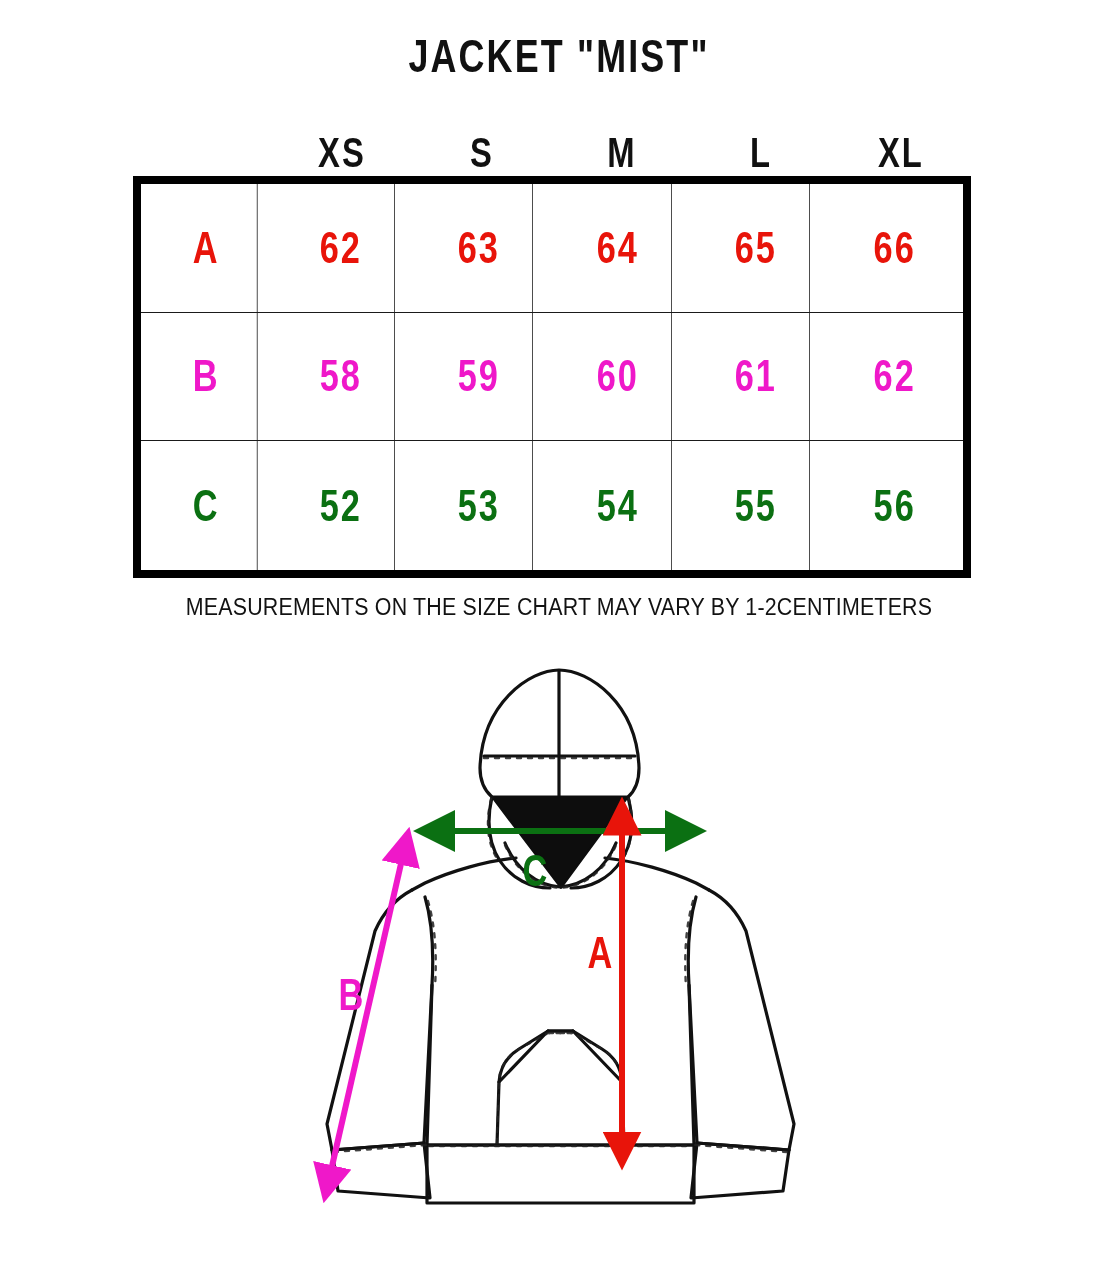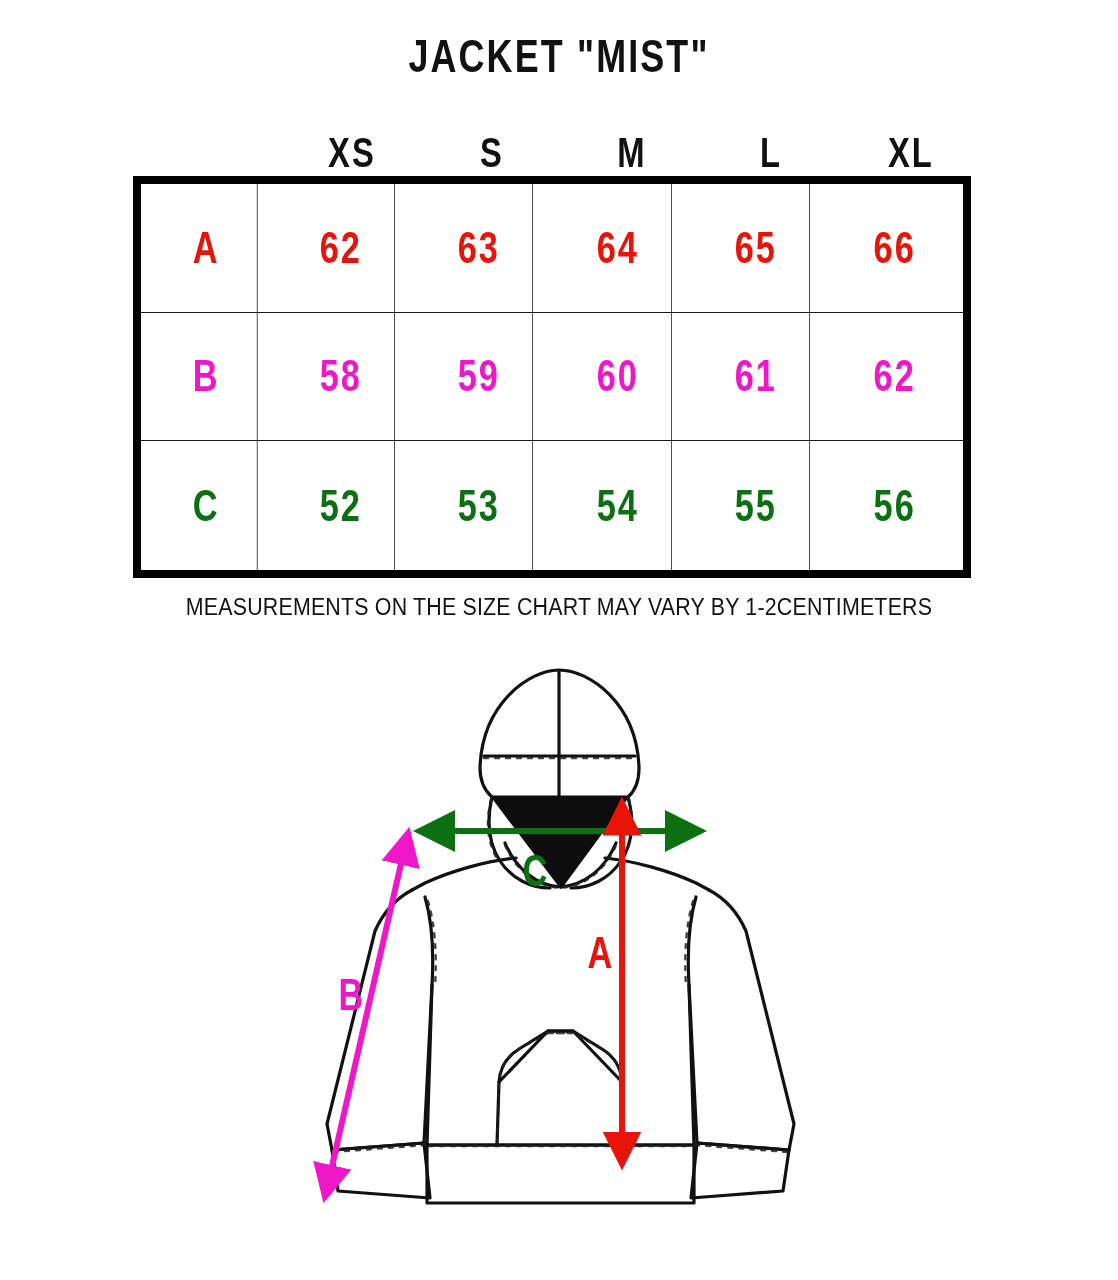--- a/index.html
+++ b/index.html
@@ -35,21 +35,21 @@
     text-align: center;
     font-size: 46px;
     line-height: 56px;
     color: #111111;
   }
 
   
   #size-header {
     position: absolute;
     top: 122px;
-    left: 143px;
+    left: 133px;
     width: 838px;
     height: 54px;
     display: flex;
   }
   #size-header .hcell {
     display: flex;
     align-items: flex-end;
     justify-content: center;
     font-size: 42px;
     line-height: 46px;

